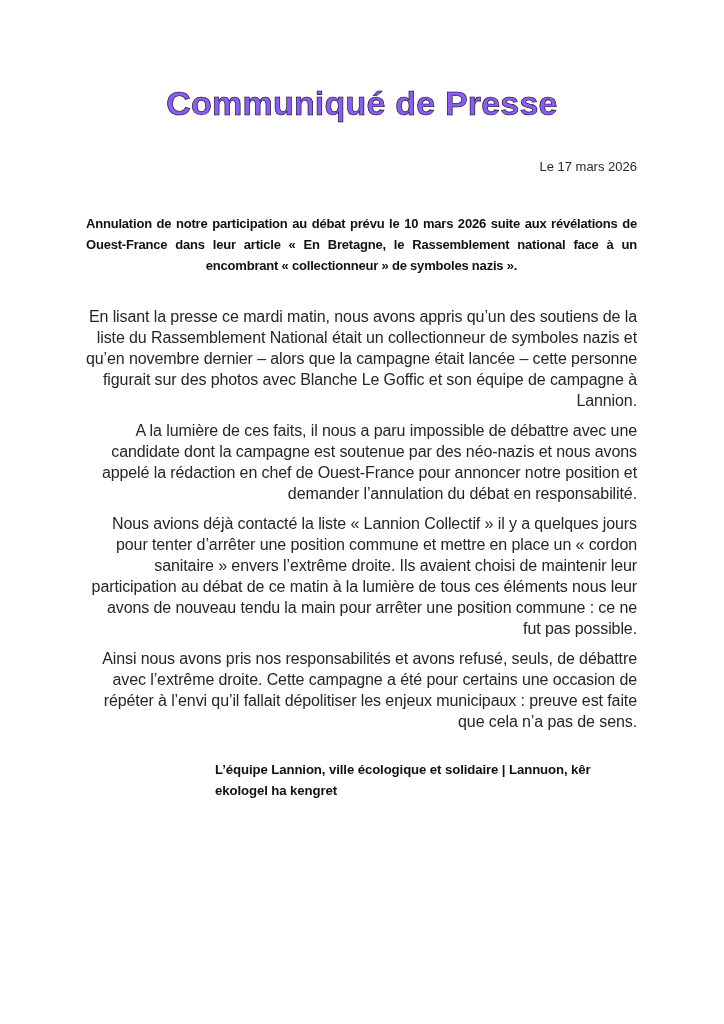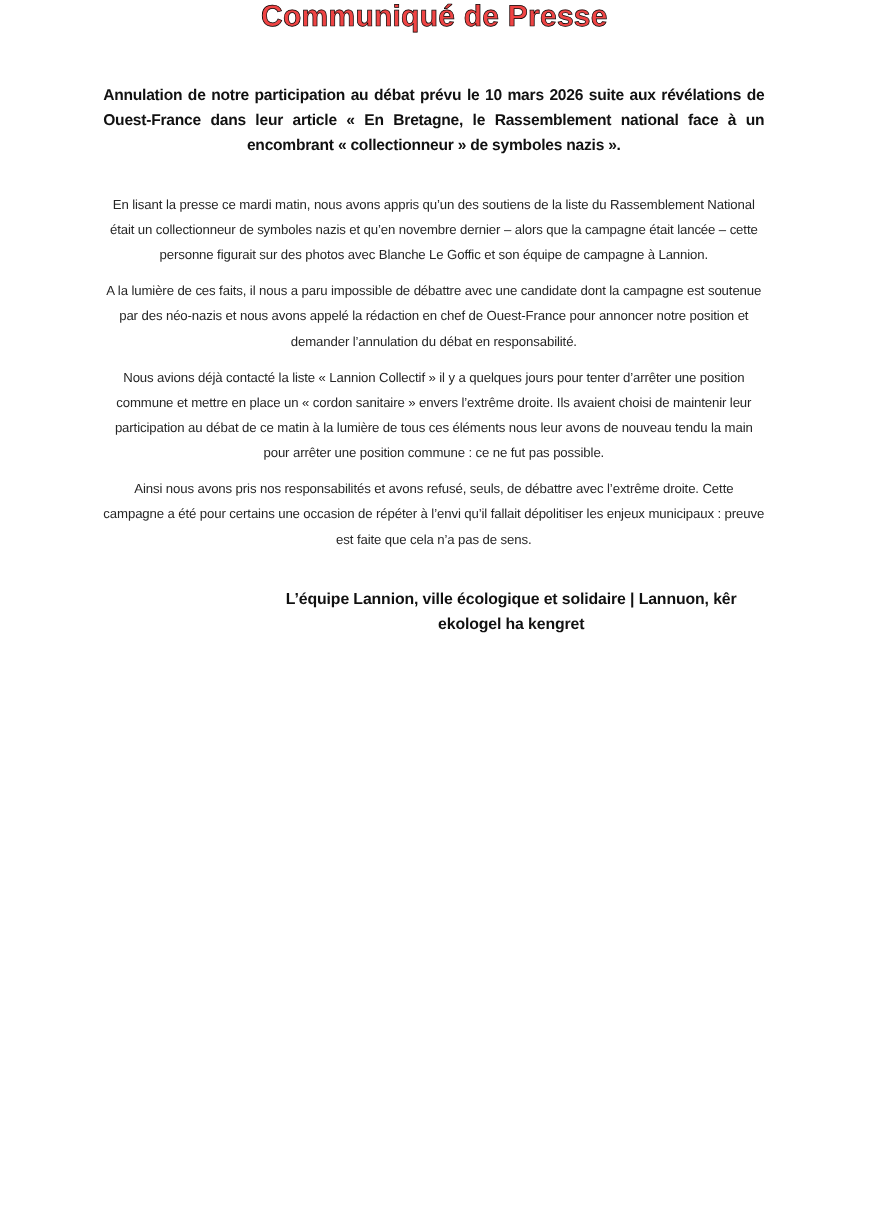--- a/index.html
+++ b/index.html
@@ -12,72 +12,74 @@
     width: 724px;
     height: 1024px;
     margin: 0 auto;
     background: #ffffff;
     font-family: "Liberation Sans", sans-serif;
     color: #1f1f1f;
     overflow: hidden;
     box-sizing: border-box;
   }
   .doc-title {
+    padding-top: 84px;
     text-align: center;
-    font-size: 25px;
+    font-size: 34px;
     font-weight: bold;
     letter-spacing: 0.2px;
-    color: #ef4444;
+    color: #8b5cf6;
     -webkit-text-stroke: 0.6px #000000;
   }
   .doc-date {
     margin: 36px 87px 0 86px;
     text-align: right;
     font-size: 13px;
     color: #2a2a2a;
   }
   .doc-headline {
     margin: 39px 87px 0 86px;
     font-size: 13px;
     font-weight: bold;
     line-height: 21px;
     letter-spacing: -0.2px;
     text-align: justify;
     text-align-last: center;
     color: #111111;
   }
   .doc-body {
     margin: 30px 87px 0 86px;
-    font-size: 11px;
+    font-size: 16px;
     line-height: 21px;
     letter-spacing: -0.1px;
     color: #262626;
-    text-align: center;
+    text-align: right;
   }
   .doc-body p {
     margin: 0 0 9px 0;
   }
   .doc-signature {
     margin: 27px 87px 16px 215px;
     max-width: 432px;
     font-size: 13.2px;
     font-weight: bold;
     line-height: 21px;
     letter-spacing: -0.1px;
     color: #111111;
-    text-align: center;
+    text-align: left;
   }
 </style>
 </head>
 <body>
 
 <div class="page">
 
   <div class="doc-title">Communiqué de Presse</div>
 
+  <div class="doc-date">Le 17 mars 2026</div>
 
   <div class="doc-headline">Annulation de notre participation au débat prévu le 10 mars 2026 suite aux révélations de Ouest-France dans leur article « En Bretagne, le Rassemblement national face à un encombrant « collectionneur » de symboles nazis ».</div>
 
   <div class="doc-body">
       <p>En lisant la presse ce mardi matin, nous avons appris qu’un des soutiens de la liste du Rassemblement National était un collectionneur de symboles nazis et qu’en novembre dernier – alors que la campagne était lancée – cette personne figurait sur des photos avec Blanche Le Goffic et son équipe de campagne à Lannion.</p>
       <p>A la lumière de ces faits, il nous a paru impossible de débattre avec une candidate dont la campagne est soutenue par des néo-nazis et nous avons appelé la rédaction en chef de Ouest-France pour annoncer notre position et demander l’annulation du débat en responsabilité.</p>
       <p>Nous avions déjà contacté la liste « Lannion Collectif » il y a quelques jours pour tenter d’arrêter une position commune et mettre en place un « cordon sanitaire » envers l’extrême droite. Ils avaient choisi de maintenir leur participation au débat de ce matin à la lumière de tous ces éléments nous leur avons de nouveau tendu la main pour arrêter une position commune : ce ne fut pas possible.</p>
       <p>Ainsi nous avons pris nos responsabilités et avons refusé, seuls, de débattre avec l’extrême droite. Cette campagne a été pour certains une occasion de répéter à l’envi qu’il fallait dépolitiser les enjeux municipaux : preuve est faite que cela n’a pas de sens.</p>
     </div>
 

